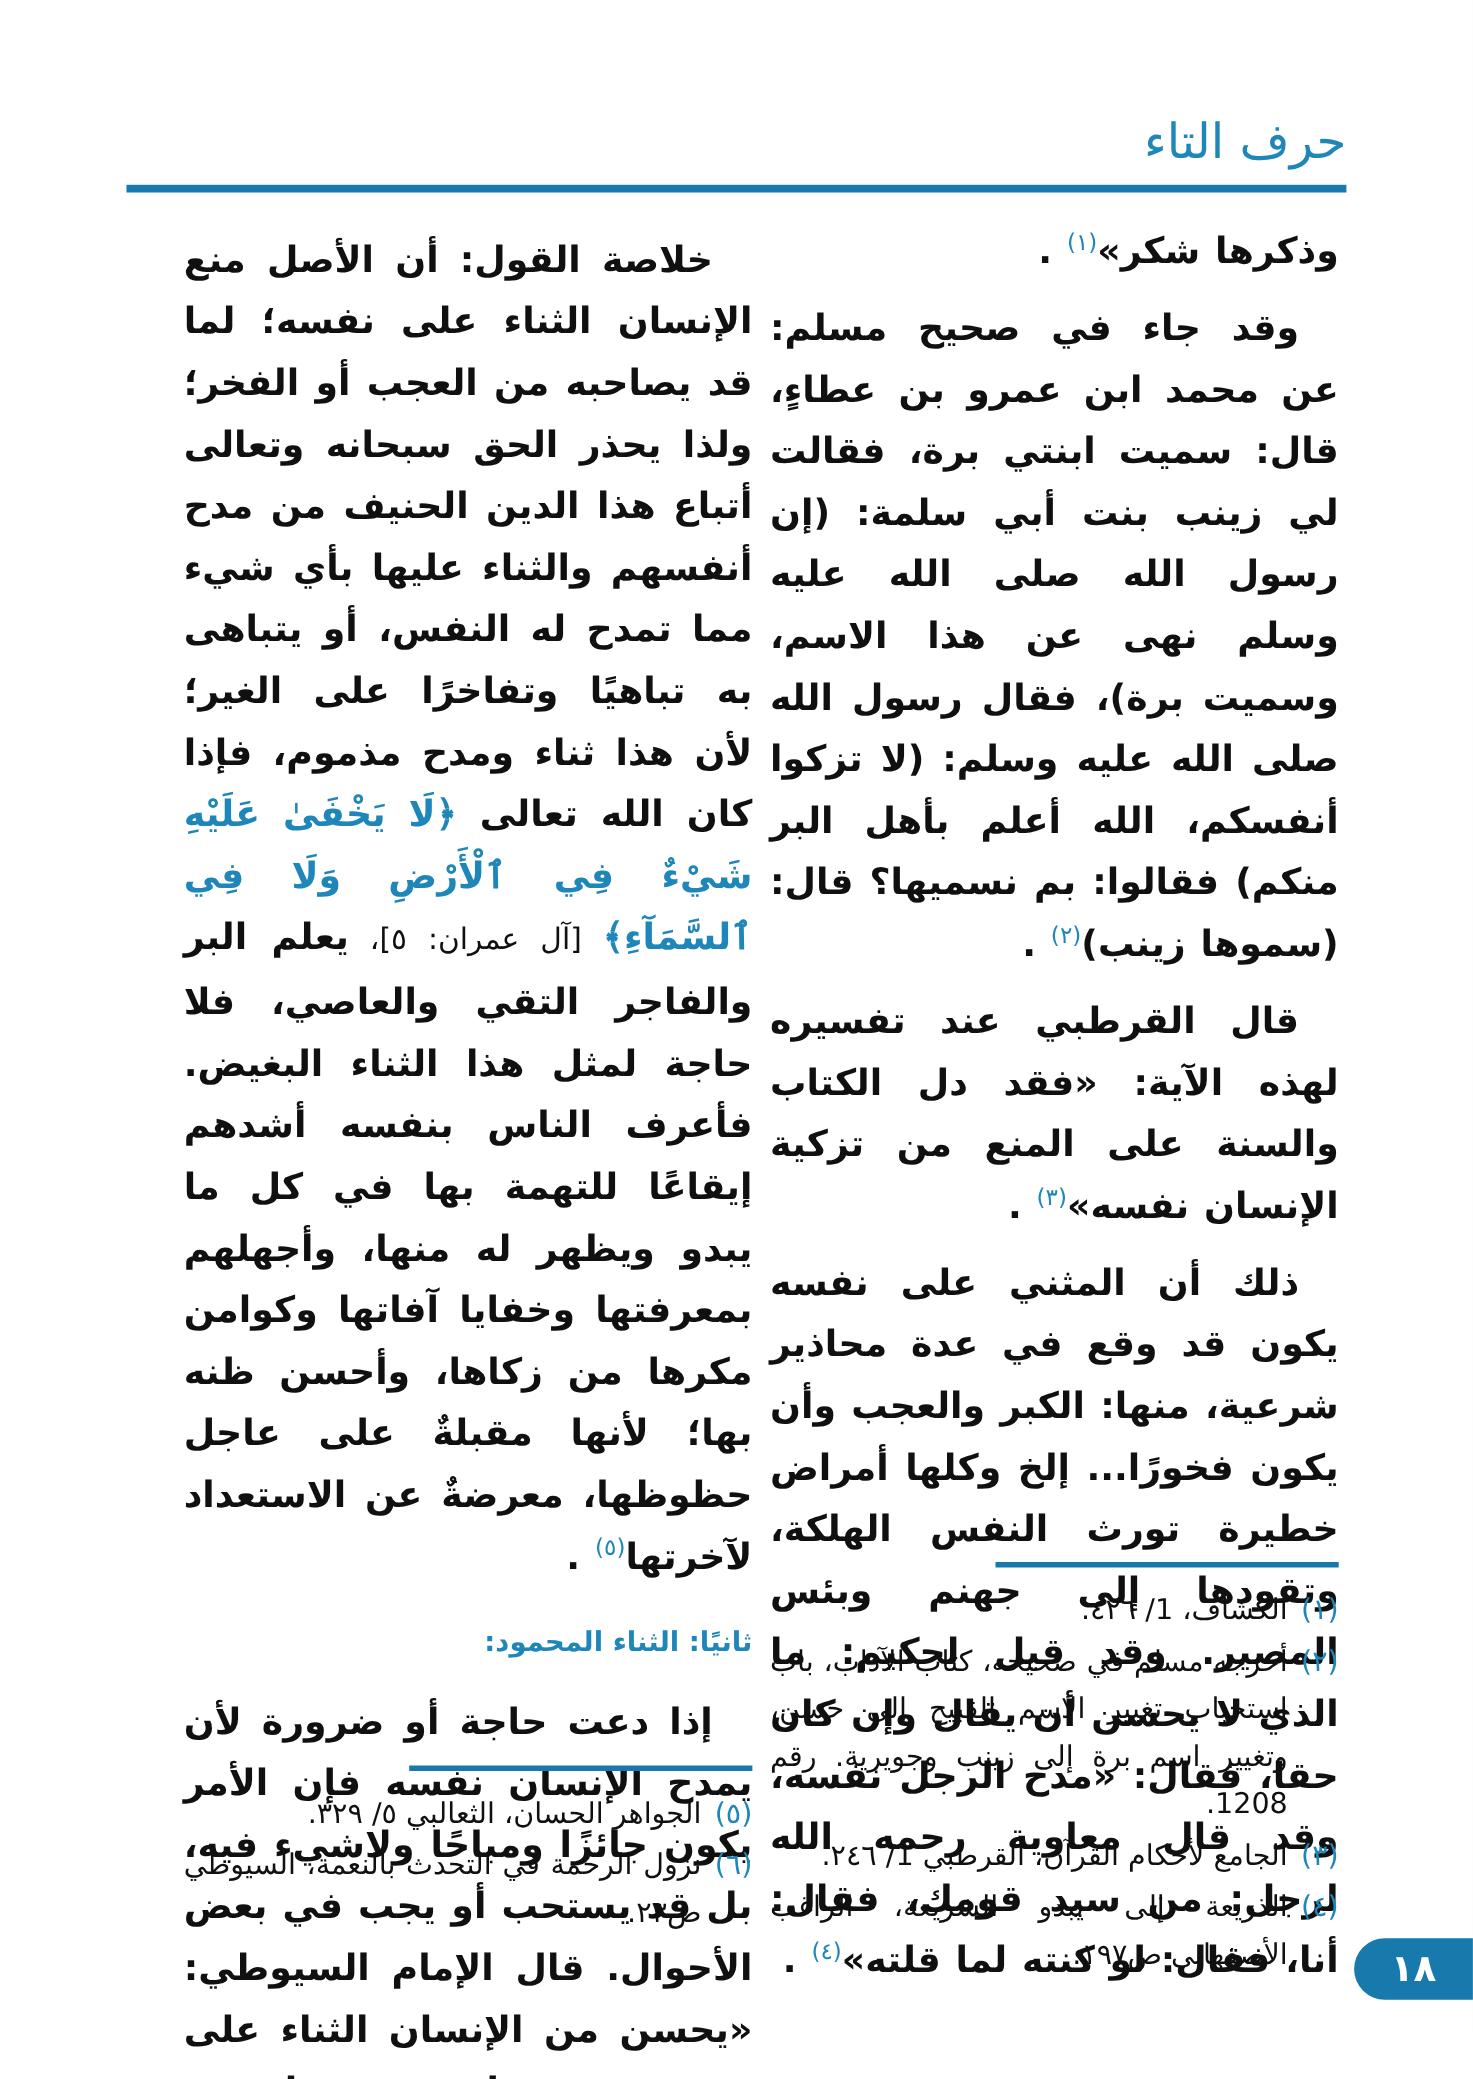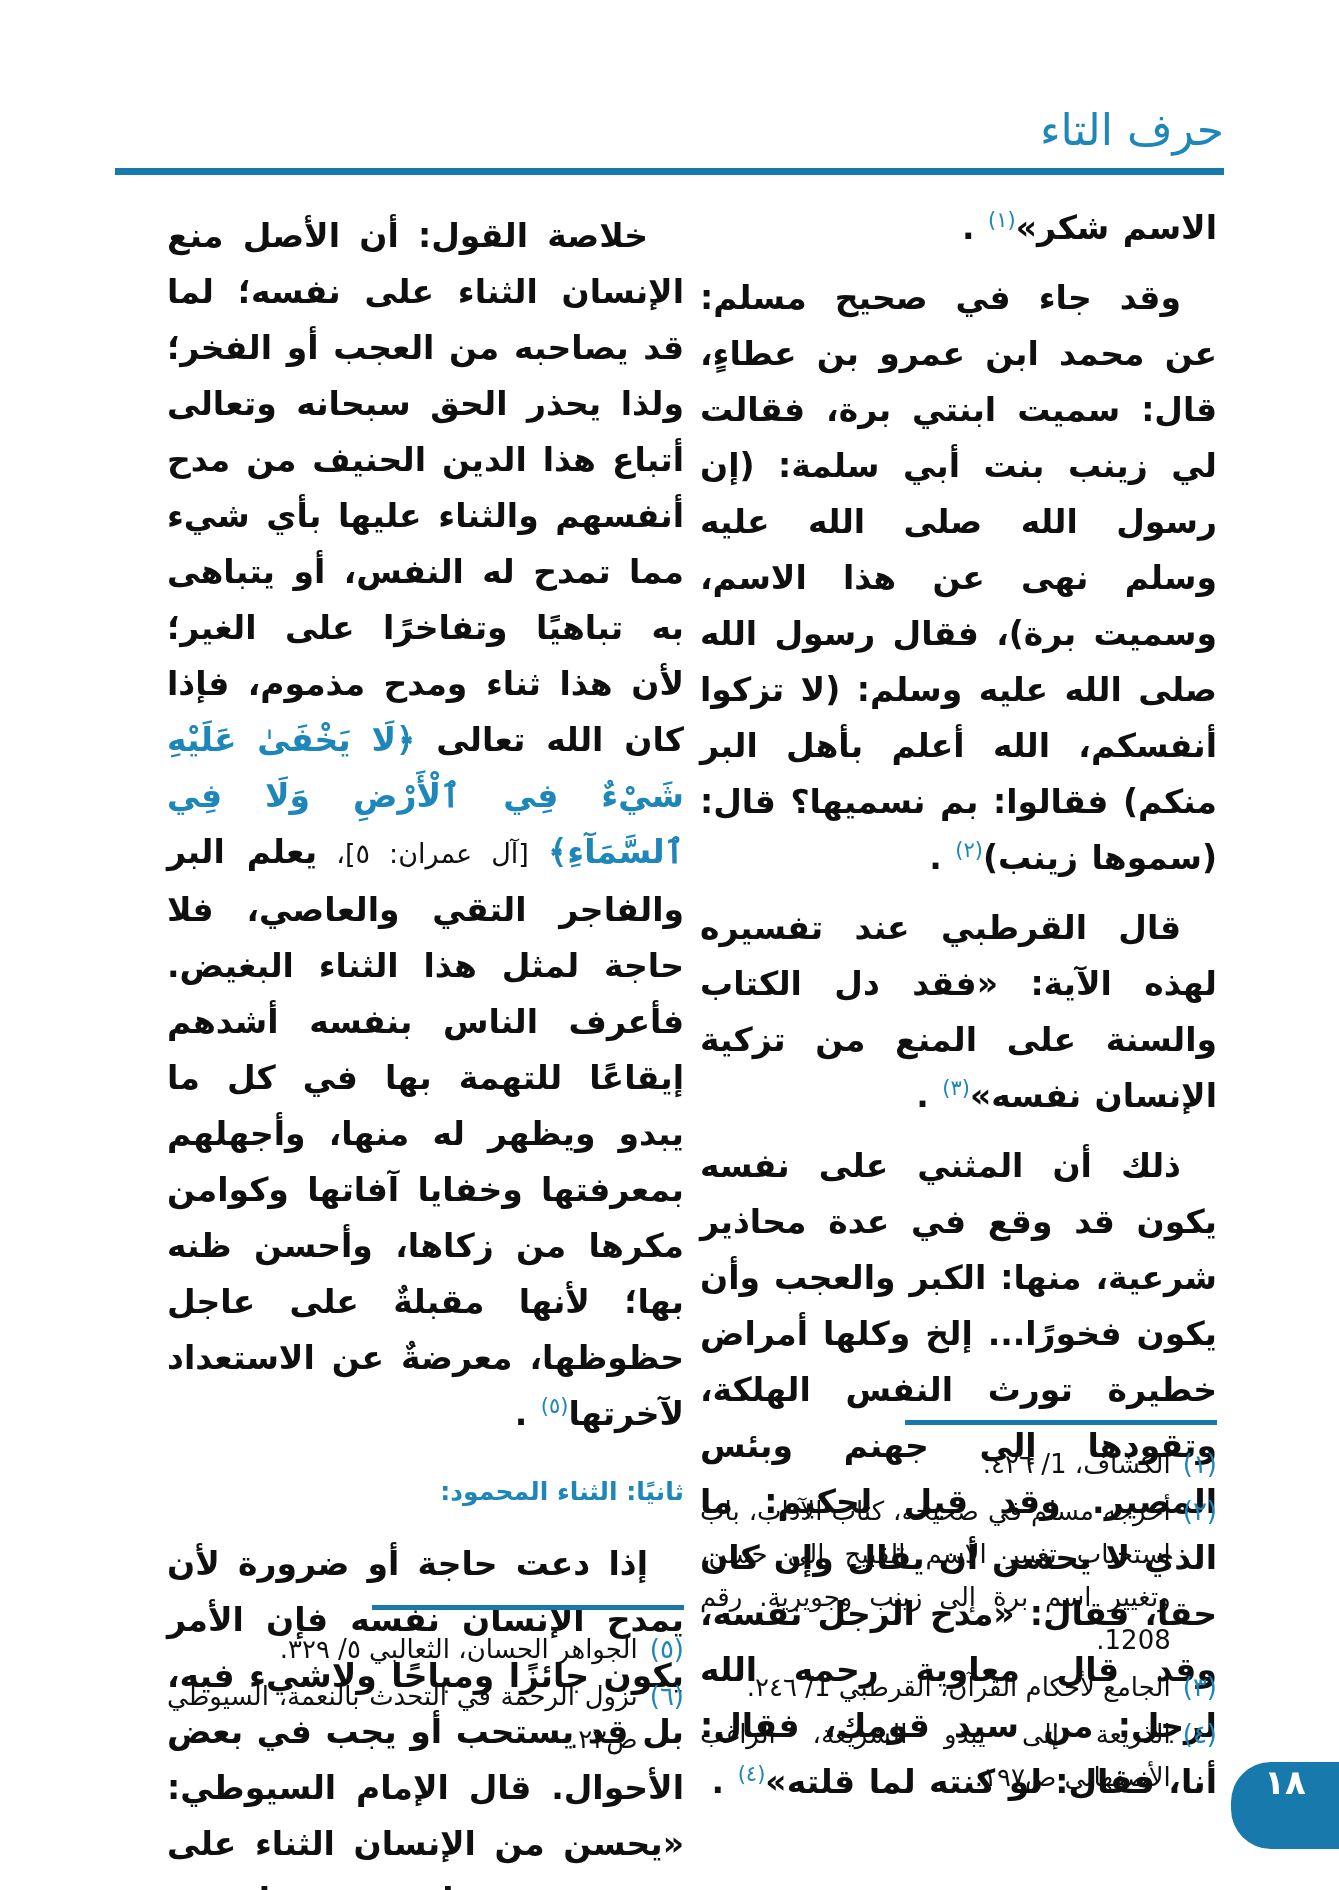--- a/index.html
+++ b/index.html
@@ -55,39 +55,39 @@
     white-space:nowrap;
   }
   .fn-text{flex:1;font-size:26px;line-height:43px;text-align:justify;}
   .logo{
     position:absolute;top:1756px;right:150px;width:268px;text-align:center;
     color:var(--accent-light);
   }
   .logo-title{font-size:30px;font-weight:bold;line-height:40px;letter-spacing:-1px;}
   .logo-sub{font-size:19px;font-weight:bold;margin-top:2px;}
   .page-badge{
-    position:absolute;top:1762px;right:0;width:108px;height:87px;
+    position:absolute;top:1762px;right:0;width:108px;height:56px;
     background:var(--accent);border-radius:40px 0 0 40px;
-    color:#fff;display:flex;justify-content:center;
+    color:#fff;display:flex;align-items:center;justify-content:center;
     font-size:34px;font-weight:bold;
   }
 </style>
 </head>
 <body>
 
 <div class="page">
 
   <div class="header-title">حرف التاء</div>
   <div class="header-rule"></div>
 
   <div class="columns">
 
     <div class="column col-first">
       <div class="main-text">
-          <p class="para cont"><span class="seg-body">الاسم شكر»</span><span class="seg-marker">(١)</span><span class="seg-body"> .</span></p>
+          <p class="para cont"><span class="seg-body">وذكرها شكر»</span><span class="seg-marker">(١)</span><span class="seg-body"> .</span></p>
           <p class="para"><span class="seg-body">وقد جاء في صحيح مسلم: عن محمد ابن عمرو بن عطاءٍ، قال: سميت ابنتي برة، فقالت لي زينب بنت أبي سلمة: (إن رسول الله صلى الله عليه وسلم نهى عن هذا الاسم، وسميت برة)، فقال رسول الله صلى الله عليه وسلم: (لا تزكوا أنفسكم، الله أعلم بأهل البر منكم) فقالوا: بم نسميها؟ قال: (سموها زينب)</span><span class="seg-marker">(٢)</span><span class="seg-body"> .</span></p>
           <p class="para"><span class="seg-body">قال القرطبي عند تفسيره لهذه الآية: «فقد دل الكتاب والسنة على المنع من تزكية الإنسان نفسه»</span><span class="seg-marker">(٣)</span><span class="seg-body"> .</span></p>
           <p class="para"><span class="seg-body">ذلك أن المثني على نفسه يكون قد وقع في عدة محاذير شرعية، منها: الكبر والعجب وأن يكون فخورًا... إلخ وكلها أمراض خطيرة تورث النفس الهلكة، وتقودها إلى جهنم وبئس المصير. وقد قيل لحكيم: ما الذي لا يحسن أن يقال وإن كان حقا، فقال: «مدح الرجل نفسه، وقد قال معاوية رحمه الله لرجل: من سيد قومك، فقال: أنا، فقال: لو كنته لما قلته»</span><span class="seg-marker">(٤)</span><span class="seg-body"> .</span></p>
         </div>
       <div class="footnotes">
         <div class="fn-rule"></div>
         <div class="fn-list">
             <div class="fn-item">
               <span class="fn-num">(١)</span>
               <span class="fn-text">الكشاف، 1/ ٤٢٦.</span>

